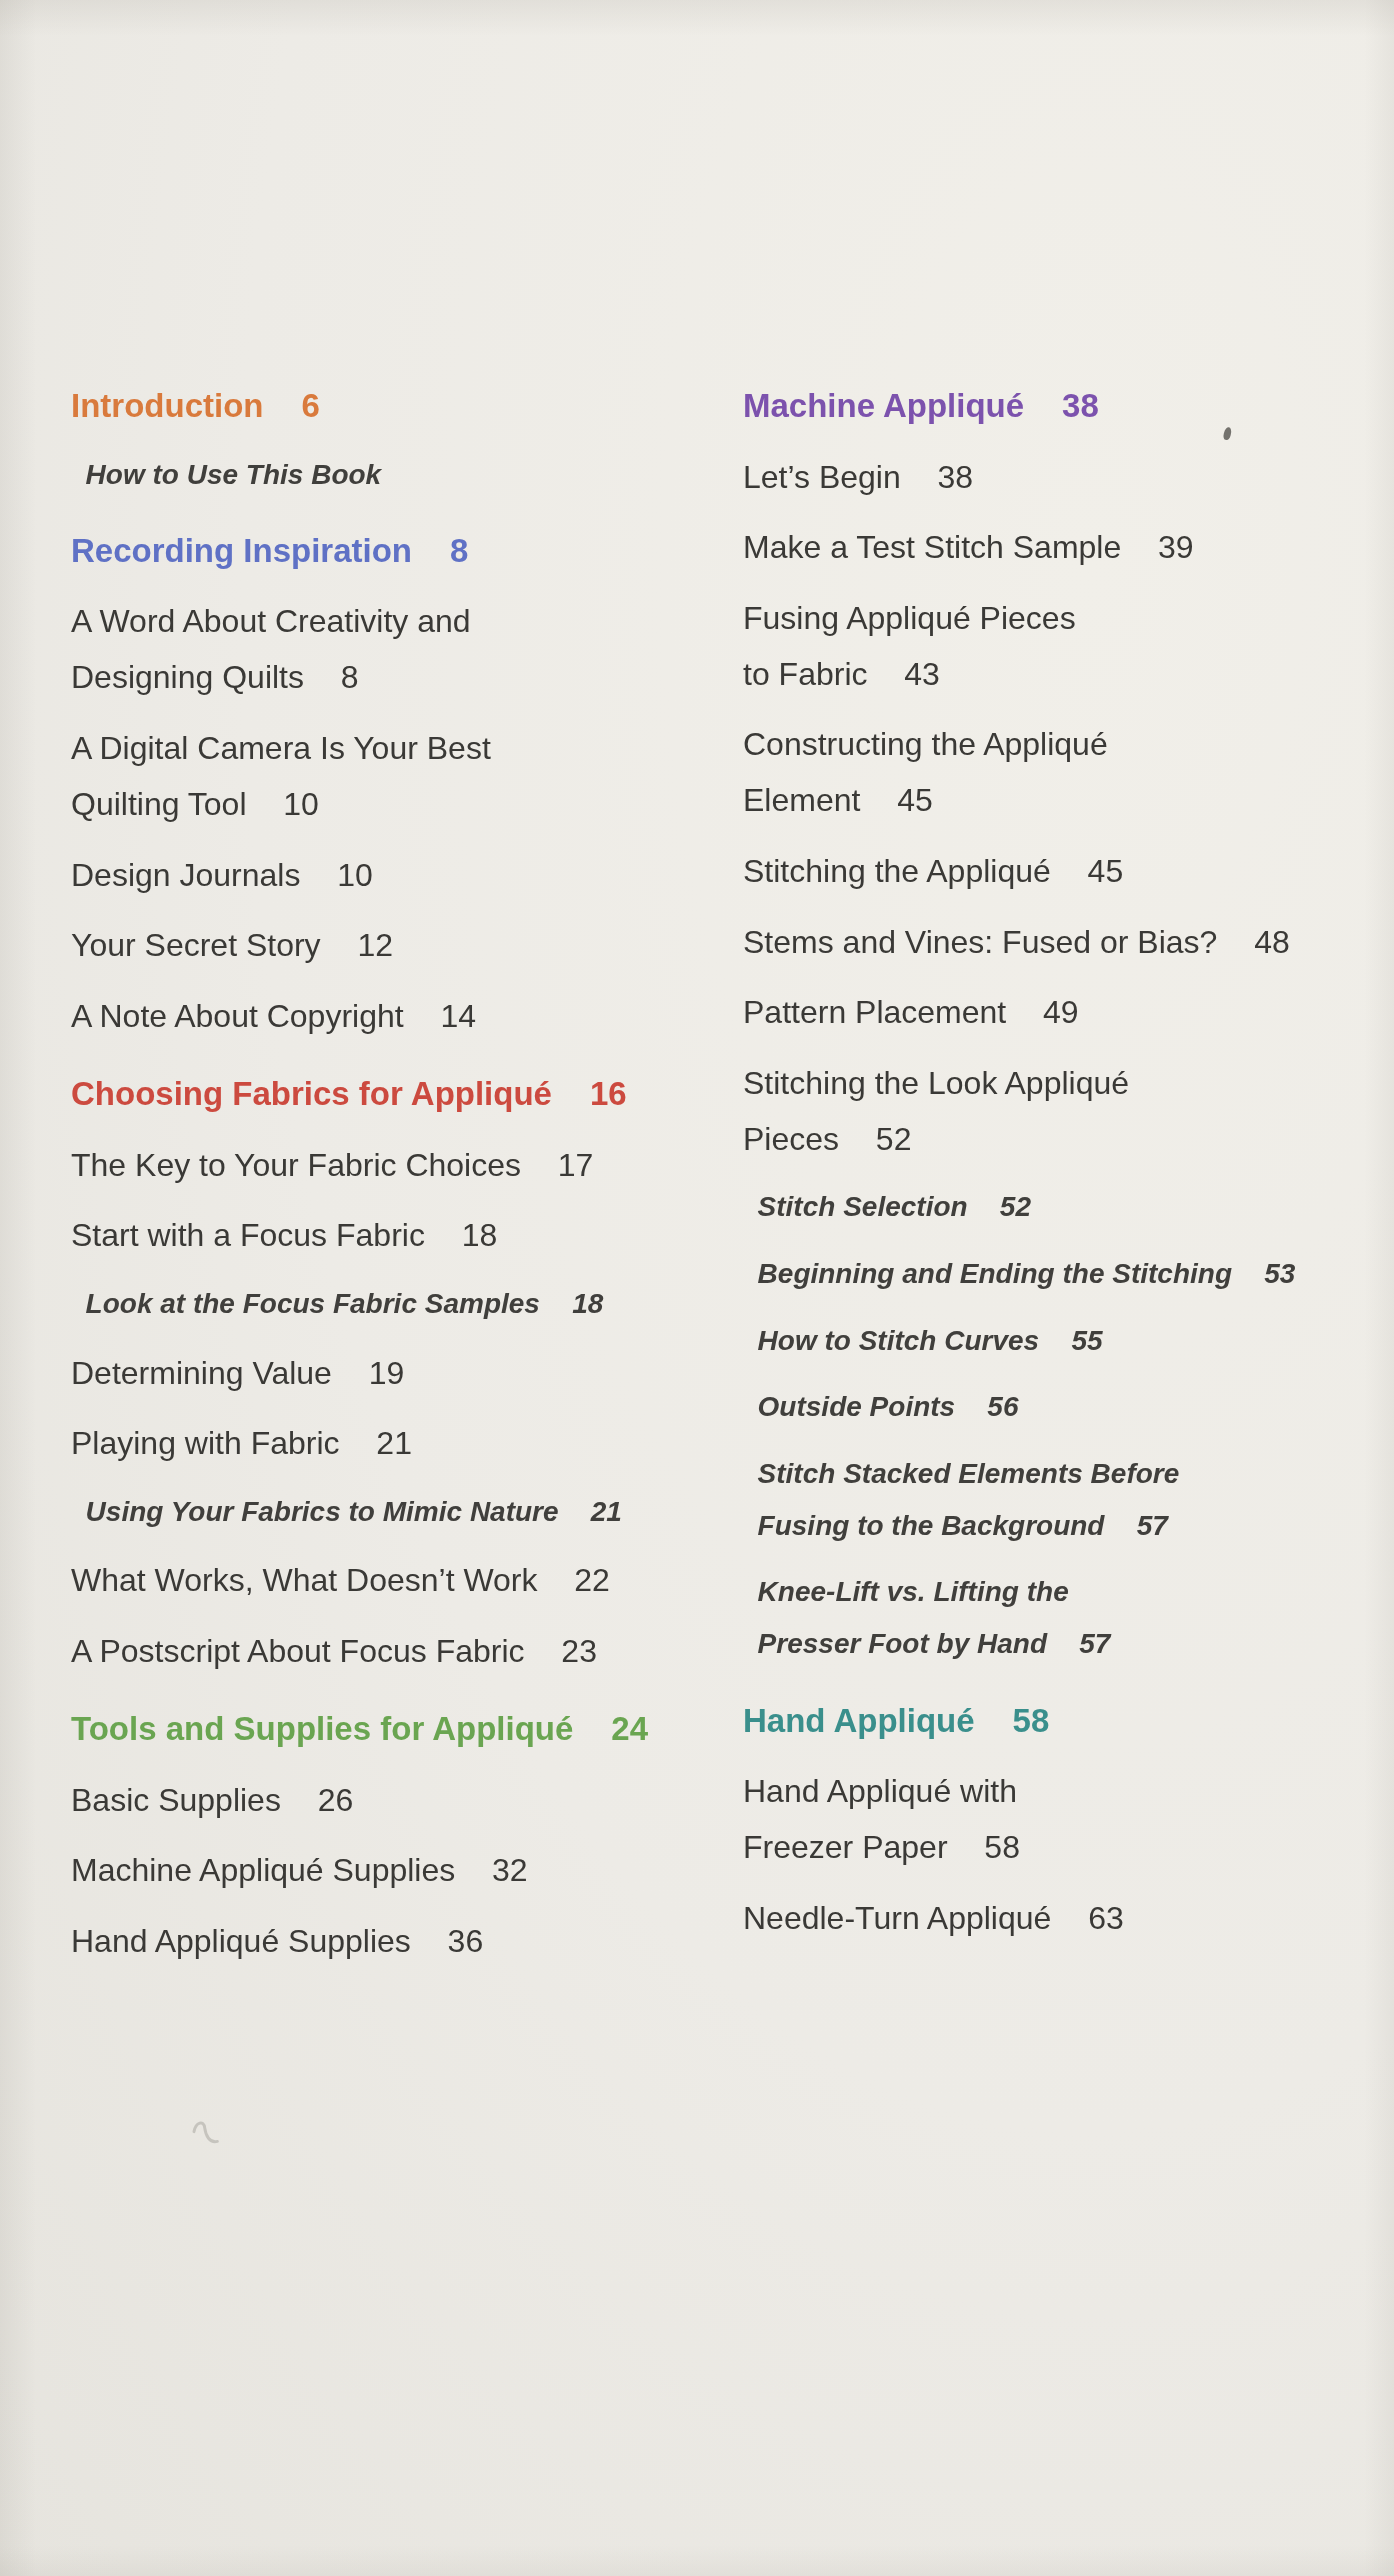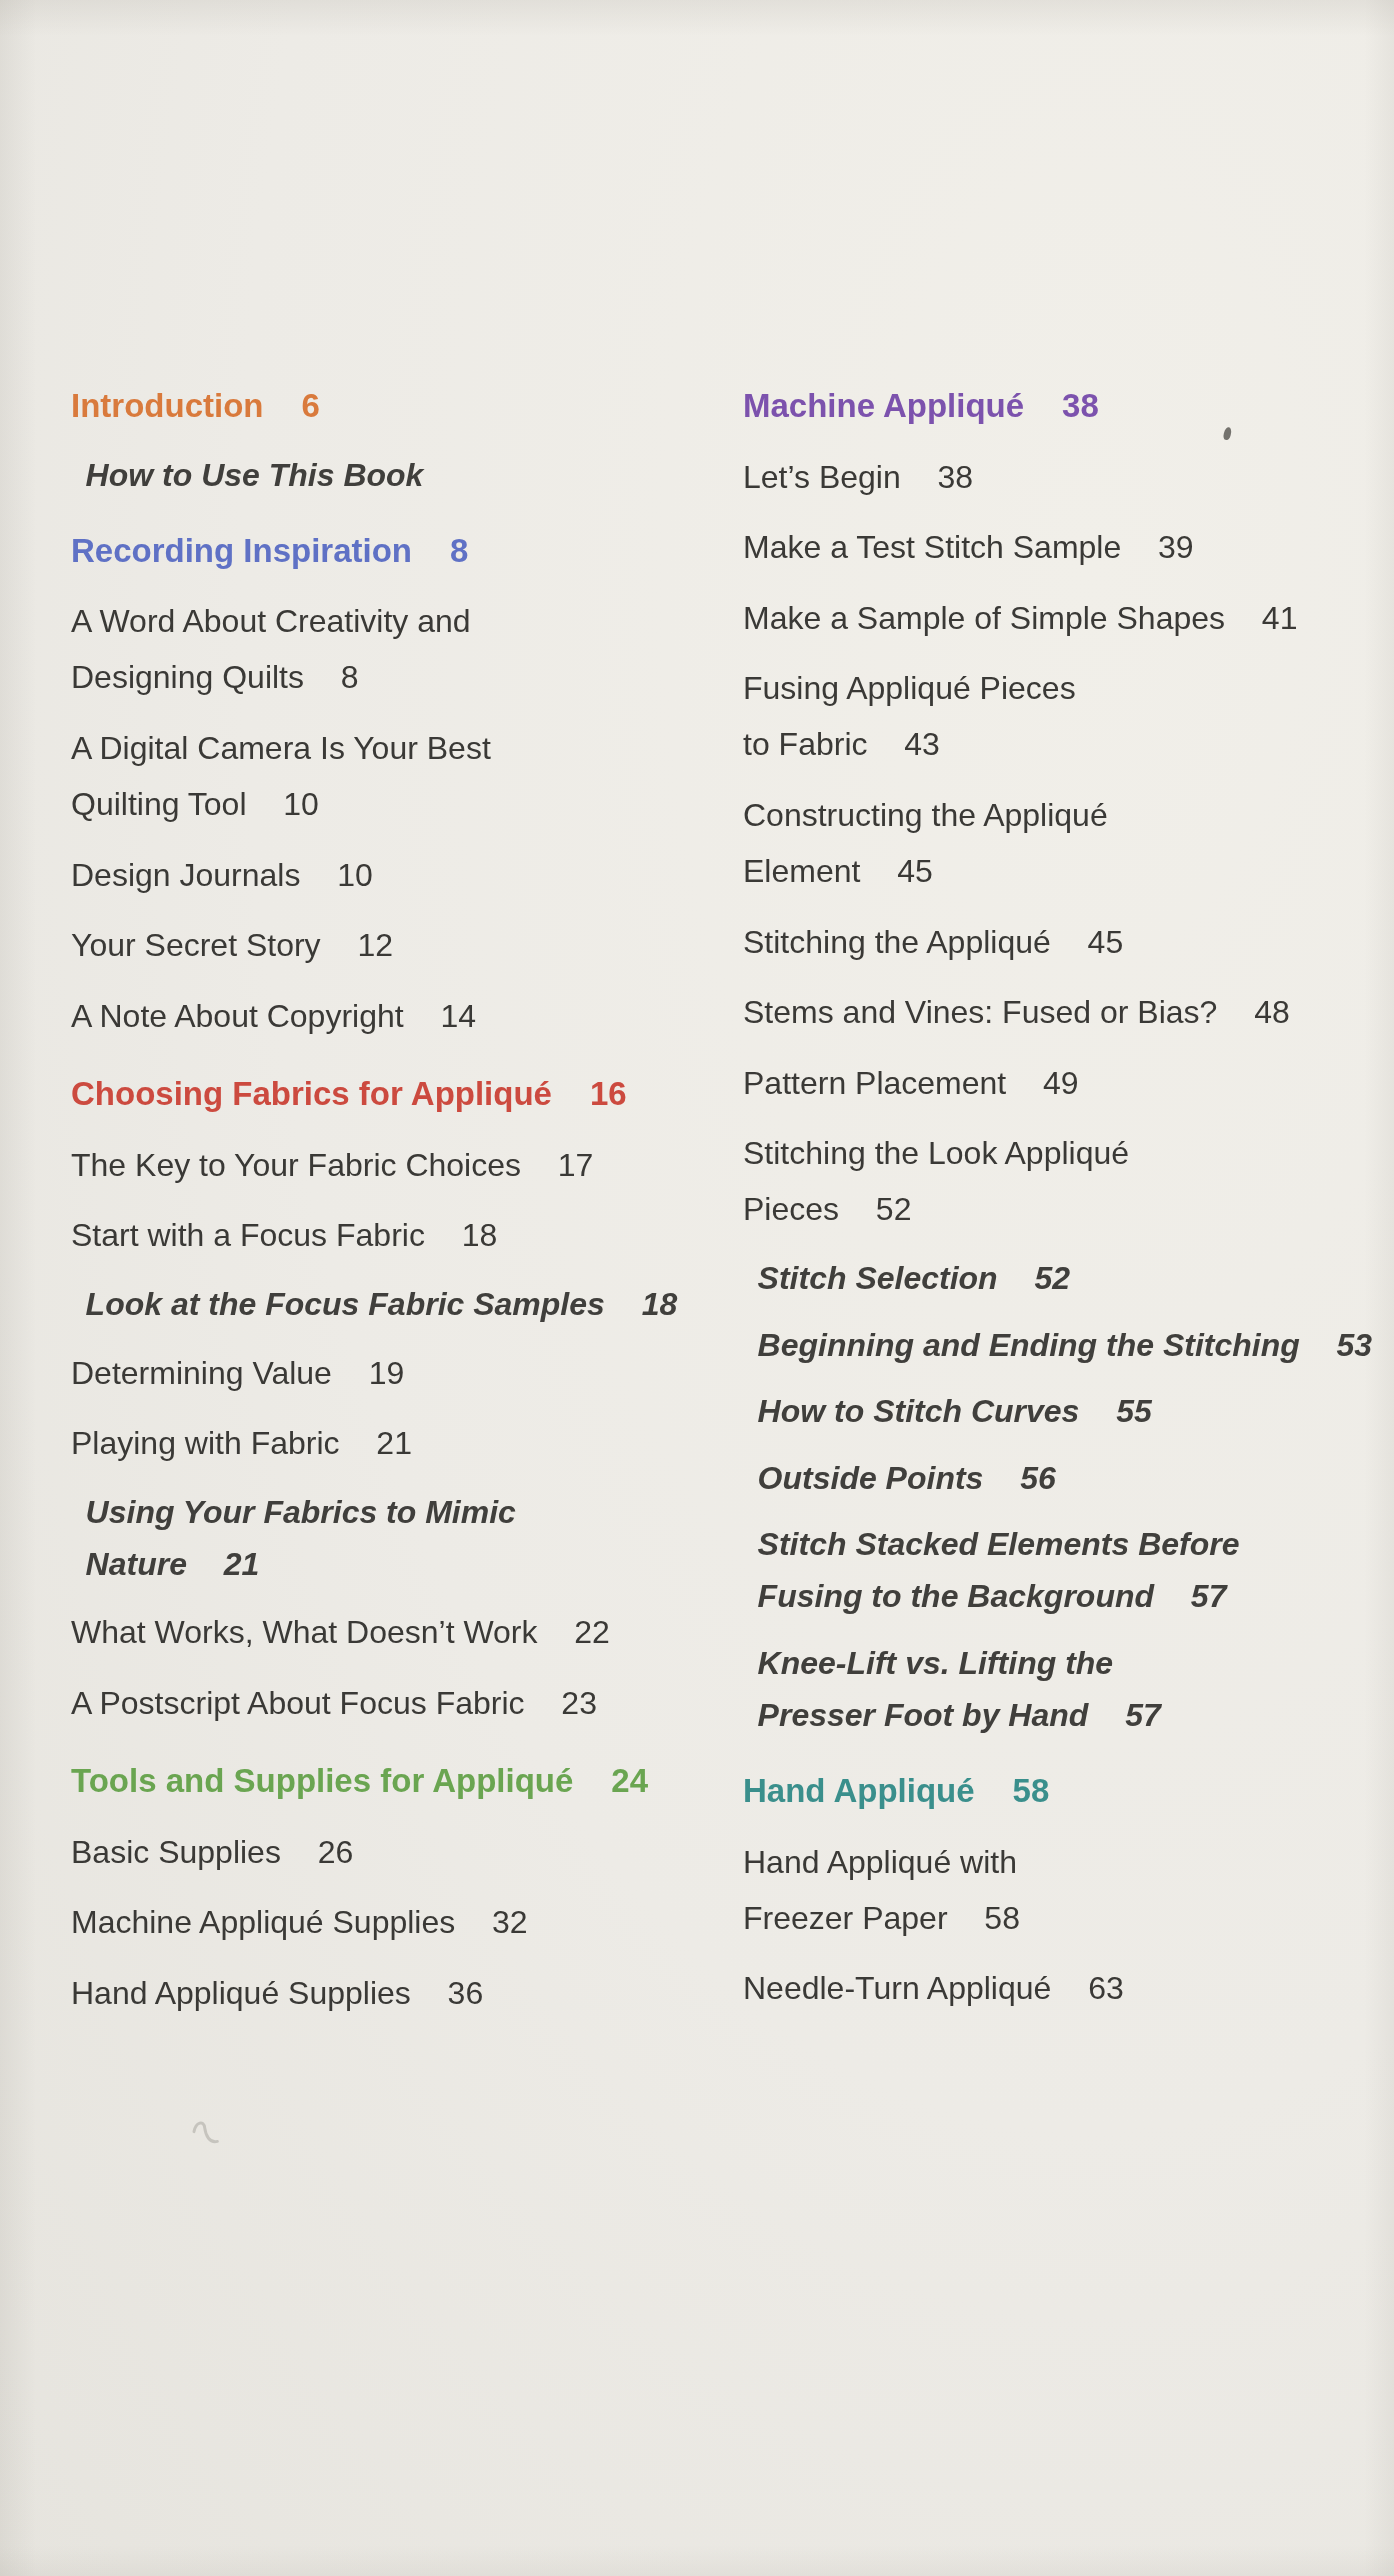--- a/index.html
+++ b/index.html
@@ -38,21 +38,21 @@
     line-height:56px;
     margin:22.3px 0 14.6px 0;
   }
   .col > :first-child{margin-top:0;}
   .entry{
     font-size:32px;
     line-height:56px;
     margin:0 0 14.6px 0;
   }
   .entry.sub{
-    font-size:32px;
+    font-size:28px;
     font-style:italic;
     font-weight:600;
     line-height:52px;
     padding-left:14.6px;
     color:#403f3c;
   }
   .t{white-space:pre-line;}
   .pg{margin-left:1.15em;}
   .pen-mark{position:absolute;left:190px;top:2118px;}
   .speck{
@@ -96,21 +96,20 @@
     <p class="entry"><span class="t">Machine Appliqué Supplies</span><span class="pg">32</span></p>
     <p class="entry"><span class="t">Hand Appliqué Supplies</span><span class="pg">36</span></p>
 
   </div>
 
   <div class="col col-right">
 
     <h2 class="heading" style="color: rgb(124, 82, 173);"><span class="t">Machine Appliqué</span><span class="pg">38</span></h2>
     <p class="entry"><span class="t">Let’s Begin</span><span class="pg">38</span></p>
     <p class="entry"><span class="t">Make a Test Stitch Sample</span><span class="pg">39</span></p>
-    <p class="entry"><span class="t">Make a Sample of Simple Shapes</span><span class="pg">41</span></p>
     <p class="entry"><span class="t">Fusing Appliqué Pieces
 to Fabric</span><span class="pg">43</span></p>
     <p class="entry"><span class="t">Constructing the Appliqué
 Element</span><span class="pg">45</span></p>
     <p class="entry"><span class="t">Stitching the Appliqué</span><span class="pg">45</span></p>
     <p class="entry"><span class="t">Stems and Vines: Fused or Bias?</span><span class="pg">48</span></p>
     <p class="entry"><span class="t">Pattern Placement</span><span class="pg">49</span></p>
     <p class="entry"><span class="t">Stitching the Look Appliqué
 Pieces</span><span class="pg">52</span></p>
     <p class="entry sub"><span class="t">Stitch Selection</span><span class="pg">52</span></p>

